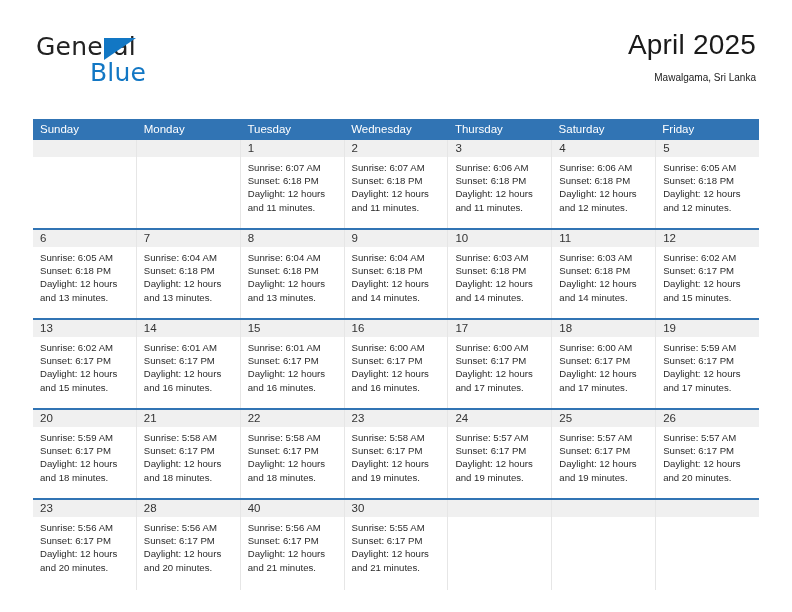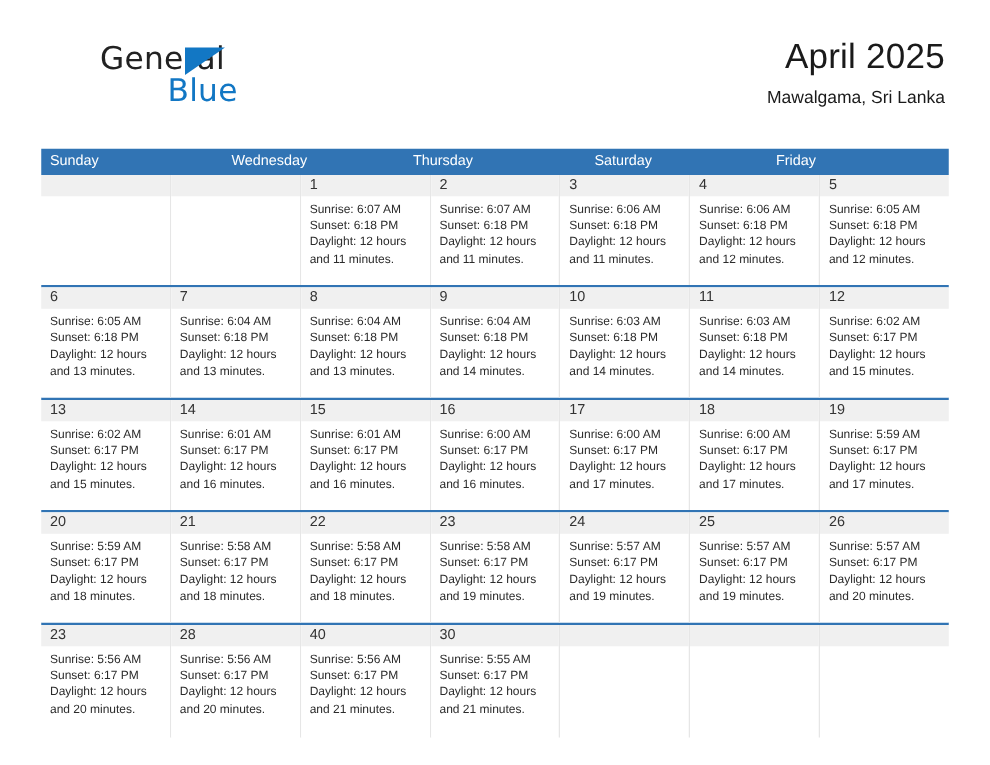--- a/index.html
+++ b/index.html
@@ -27,21 +27,20 @@
     left: 0; top: 0;
     width: 792px;
     height: 100px;
   }
   .logo {
     position: absolute;
     left: 36px;
     top: 32px;
     width: 200px;
     height: 56px;
-    margin-left: 44px;
   }
   .logo-general {
     position: absolute;
     left: 0; top: 0;
     font-size: 25px;
     letter-spacing: 0.2px;
     color: #222222;
     font-family: "DejaVu Sans", sans-serif;
   }
   .logo-tri {
@@ -70,24 +69,23 @@
   }
   .cal-title {
     font-size: 28px;
     color: #1a1a1a;
     font-weight: normal;
     line-height: 34px;
     letter-spacing: 0.2px;
   }
   .cal-sub {
     margin-top: 7px;
-    font-size: 14px;
+    font-size: 10px;
     color: #1a1a1a;
     line-height: 17px;
-    text-align: center;
   }
 
   
   .cal {
     position: absolute;
     left: 33px;
     top: 103px;
     width: 726px;
     margin-top: 16px;
   }
@@ -162,20 +160,22 @@
     <div class="title-block">
       <div class="cal-title">April 2025</div>
       <div class="cal-sub">Mawalgama, Sri Lanka</div>
     </div>
 
   </div>
 
   <div class="cal">
     <div class="weekdays">
         <div class="weekday">Sunday</div>
+        <div class="weekday">Monday</div>
+        <div class="weekday">Tuesday</div>
         <div class="weekday">Wednesday</div>
         <div class="weekday">Thursday</div>
         <div class="weekday">Saturday</div>
         <div class="weekday">Friday</div>
       </div>
     <div id="weeks-container">
         <div class="week">
           <div class="day empty">
             <div class="daynum-band">
               <div class="daynum"></div>

